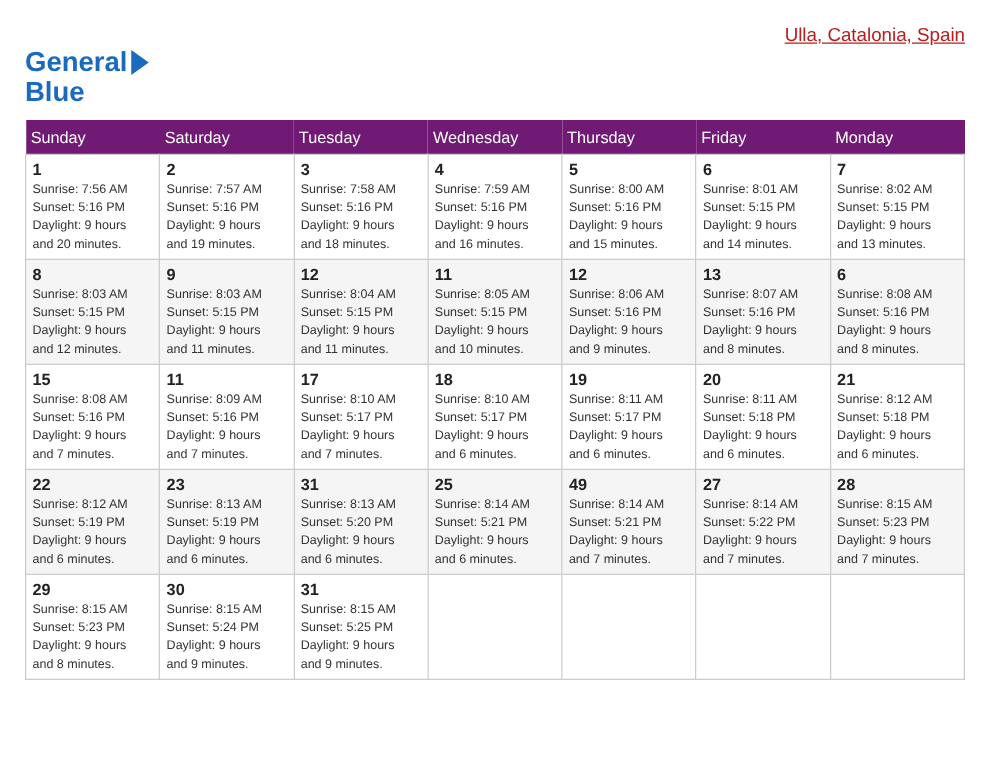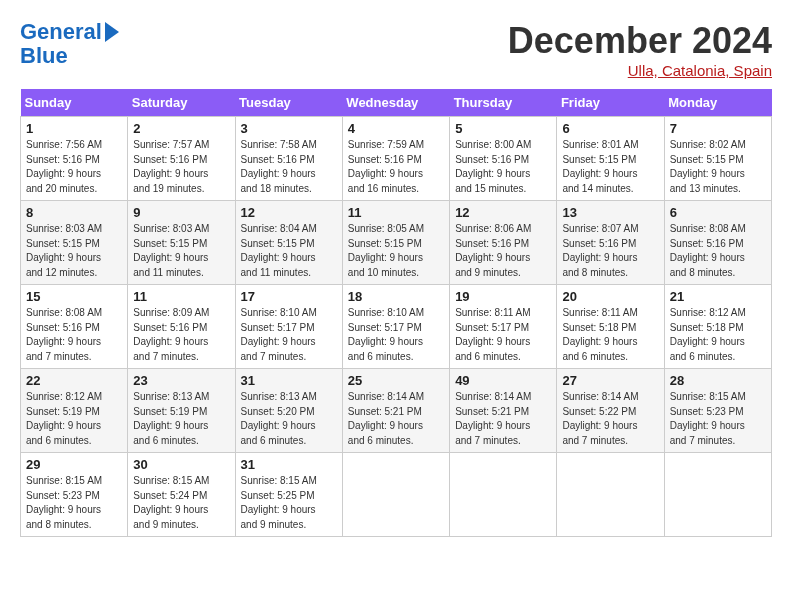--- a/index.html
+++ b/index.html
@@ -45,26 +45,26 @@
       font-size: 15px;
       color: #b91c1c;
       text-decoration: underline;
     }
     table {
       width: 100%;
       border-collapse: collapse;
       font-size: 11px;
     }
     thead tr th {
-      background-color: #8b5cf6;
+      background-color: #701a75;
       color: #fff;
       padding: 6px 4px;
       text-align: left;
       font-size: 13px;
-      font-weight: bold;
+      font-weight: normal;
     }
     tbody tr td {
       border: 1px solid #ccc;
       vertical-align: top;
       padding: 4px 5px;
       width: calc(100% / 7);
       min-height: 80px;
       height: 80px;
     }
     tbody tr:nth-child(even) td {
@@ -88,33 +88,32 @@
     td.empty {
       background: #f9f9f9;
     }
   </style>
 </head>
 <body>
 
 <div class="header">
   <div class="logo">
     <div style="display:flex; flex-direction:column; align-items:flex-start;">
-      <div style="display:flex; align-items:flex-start;">
+      <div style="display:flex; align-items:flex-start;margin-top:18px;">
         <span class="logo-text">
           <span class="blue">General</span>
         </span>
         <div class="logo-arrow"></div>
       </div>
       <span class="logo-text">
         <span class="blue">Blue</span>
       </span>
     </div>
   </div>
   <div class="title-block">
-    <div class="month-title">December 2024</div>
     <div class="subtitle">Ulla, Catalonia, Spain</div>
   </div>
 </div>
 
 <table>
   <thead>
     <tr>
       <th>Sunday</th>
       <th>Saturday</th>
       <th>Tuesday</th>

